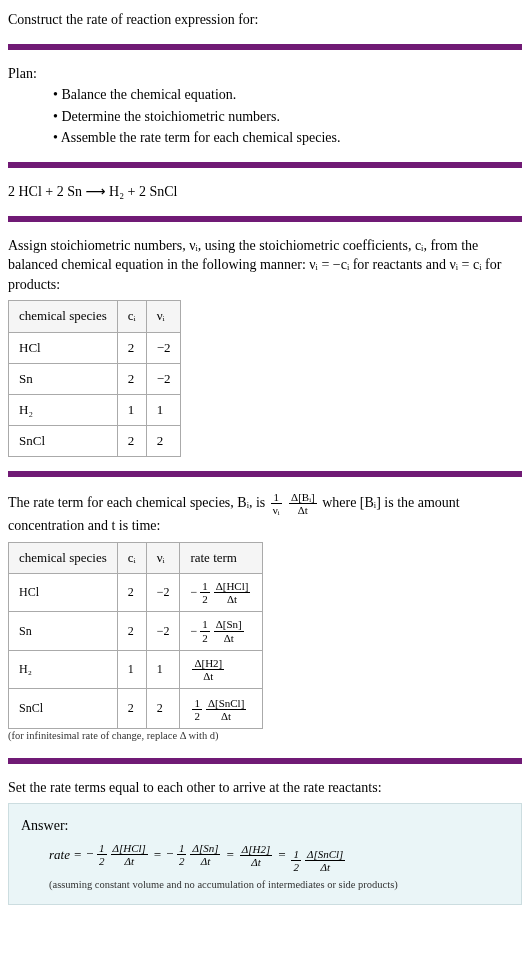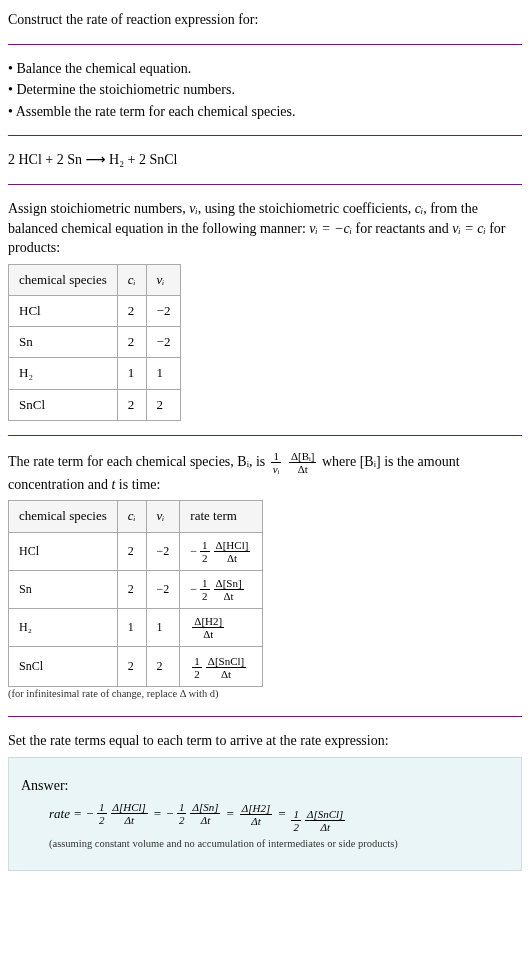--- a/index.html
+++ b/index.html
@@ -10,52 +10,52 @@
     body {
       font-family: Georgia, 'Times New Roman', serif;
       font-size: 14px;
       color: #000;
       background: #fff;
       width: 530px;
       padding: 10px 8px;
       line-height: 1.4;
     }
     .section {
-      border-bottom: 1px solid #701a75;
+      border-bottom: 6px solid #701a75;
       padding-bottom: 14px;
       margin-bottom: 14px;
     }
     .section.no-border {
       border-bottom: none;
       margin-bottom: 0;
       padding-bottom: 0;
     }
     .equation {
       margin-top: 2px;
     }
     .plan-item {
       margin-top: 2px;
+      margin-left: 45px;
     }
     table {
       border-collapse: collapse;
       margin-top: 6px;
       border-radius: 11px;
     }
     td, th {
       border: 1px solid #aaa;
       padding: 6px 10px;
       text-align: left;
       font-weight: normal;
       font-size: 13px;
     }
     th {
       background: #f5f5f5;
     }
     .inline-math {
-      font-style: italic;
     }
     .frac {
       display: inline-block;
       vertical-align: middle;
       text-align: center;
       font-size: 11px;
       line-height: 1.1;
       margin: 0 2px;
     }
     .frac .num {
@@ -67,21 +67,21 @@
       display: block;
       padding: 0 2px;
     }
     .small-note {
       font-size: 10.5px;
       color: #333;
     }
     .answer-box {
       background: #eaf5f7;
       border: 1px solid #ccdde0;
-      padding: 18px 12px;
+      padding: 12px 12px;
       margin-top: 6px;
     }
     .answer-box .answer-label {
       font-size: 14px;
       margin-bottom: 6px;
     }
     .indent {
       padding-left: 28px;
     }
     .rate-text {
@@ -101,20 +101,21 @@
     }
   </style>
 </head>
 <body>
 
 <div class="section">
   <div>Construct the rate of reaction expression for:</div>
 </div>
 
 <div class="section">
+  <div>Plan:</div>
   <div class="plan-item">• Balance the chemical equation.</div>
   <div class="plan-item">• Determine the stoichiometric numbers.</div>
   <div class="plan-item">• Assemble the rate term for each chemical species.</div>
 </div>
 
 <div class="section">
   <div class="equation">2 HCl + 2 Sn ⟶ H₂ + 2 SnCl</div>
 </div>
 
 <div class="section">
@@ -224,21 +225,21 @@
               </span>
         </span>
       </td>
     </tr>
   </tbody>
     </table>
   <div class="small-note">(for infinitesimal rate of change, replace Δ with d)</div>
 </div>
 
 <div class="section no-border">
-  <div>Set the rate terms equal to each term to arrive at the rate expression:</div>
+  <div>Set the rate terms equal to each other to arrive at the rate reactants:</div>
   <div class="answer-box">
     <div class="answer-label">Answer:</div>
     <div class="indent rate-text">
       <span>rate = </span>
       <span class="negfrac">
         <span class="neg">−</span>
         <span class="frac">
             <span class="num">1</span>
             <span class="den">2</span>
           </span>

